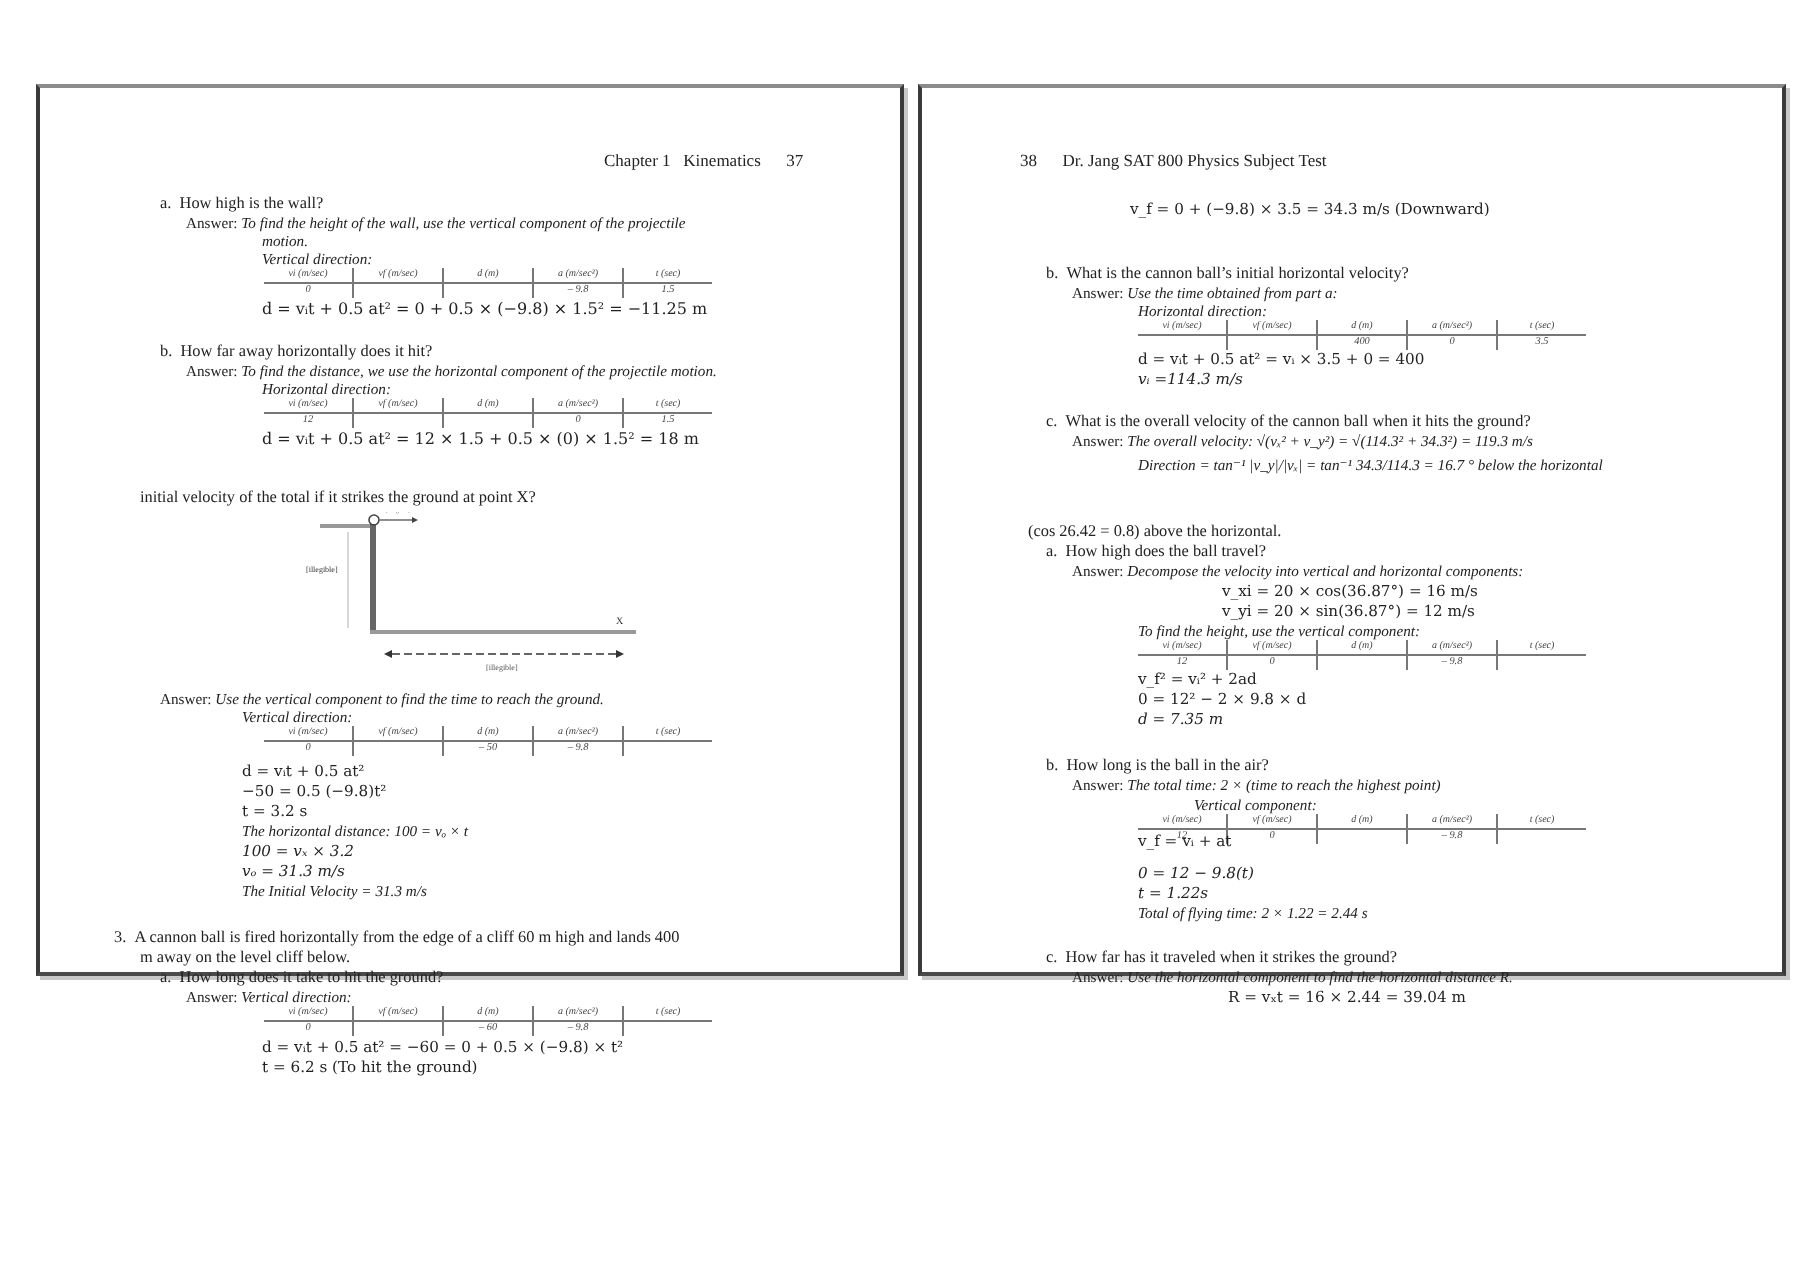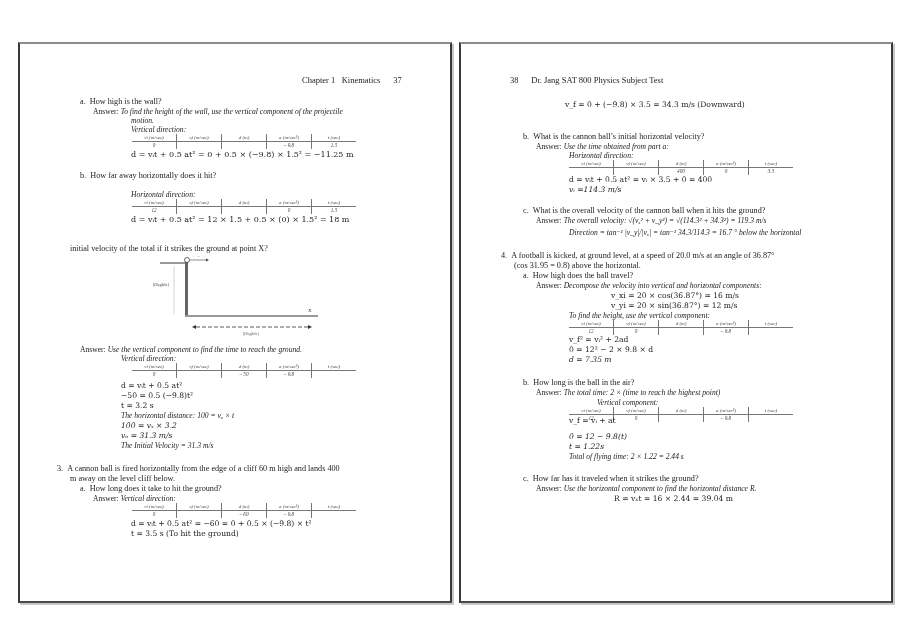--- a/index.html
+++ b/index.html
@@ -1,18 +1,18 @@
 <!DOCTYPE html>
 <html><head>
 <meta charset="utf-8">
 <style>
   html, body { margin:0; padding:0; }
   body { width:910px; height:644px; background:#ffffff; position:relative; overflow:hidden;
          font-family:"Liberation Serif","DejaVu Serif",serif; color:#222; }
-  .page { position:absolute; top:42px; height:561px; background:#fff;
+  .page { position:absolute; top:42px; height:446px; background:#fff;
           border-top:2px solid #8c8c8c; border-left:2px solid #3a3a3a;
           border-right:2px solid #3a3a3a; border-bottom:2px solid #4a4a4a;
           box-shadow:2px 2px 0 #c8c8c8; box-sizing:border-box; }
   #left-page { left:18px; width:434px; }
   #right-page { left:459px; width:434px; }
   .abs { position:absolute; white-space:nowrap; }
   .hdr { font-size:8.5px; }
   .q { font-size:8.2px; }
   .ans { font-size:7.6px; }
   .it { font-style:italic; }
@@ -51,20 +51,21 @@
           <td></td>
           <td></td>
           <td>– 9.8</td>
           <td>1.5</td>
         </tr>
   </tbody>
     </table>
   <div class="abs math" style="left:111px;top:106px;font-size:8px;">d = vᵢt + 0.5 at² = 0 + 0.5 × (−9.8) × 1.5² = −11.25 m</div>
 
   <div class="abs q" style="left:60px;top:127px;"><span>b.</span>&nbsp;&nbsp;<span>How far away horizontally does it hit?</span></div>
+  <div class="abs ans" style="left:73px;top:137px;"><span>Answer:</span> <span class="it">To find the distance, we use the horizontal component of the projectile motion.</span></div>
   <div class="abs ans it" style="left:111px;top:146px;">Horizontal direction:</div>
   <table class="kt" style="left:112px;top:155px;">
     <tbody>
         <tr class="h">
           <th>vi (m/sec)</th>
           <th>vf (m/sec)</th>
           <th>d (m)</th>
           <th>a (m/sec²)</th>
           <th>t (sec)</th>
         </tr>
@@ -142,21 +143,21 @@
     <tr>
           <td>0</td>
           <td></td>
           <td>– 60</td>
           <td>– 9.8</td>
           <td></td>
         </tr>
   </tbody>
     </table>
   <div class="abs math" style="left:111px;top:475px;">d = vᵢt + 0.5 at² = −60 = 0 + 0.5 × (−9.8) × t²</div>
-  <div class="abs math" style="left:111px;top:485px;">t = 3.5 s (To hit the ground)</div>
+  <div class="abs math" style="left:111px;top:485px;">t = 6.2 s (To hit the ground)</div>
 </div>
 
 <div class="page" id="right-page">
   <div class="abs hdr" style="left:49px;top:31px;">
     <span>38</span>&nbsp;&nbsp;&nbsp;&nbsp;&nbsp;&nbsp;<span>Dr. Jang SAT 800 Physics Subject Test</span>
   </div>
 
   <div class="abs math" style="left:104px;top:56px;">v_f = 0 + (−9.8) × 3.5 = 34.3 m/s (Downward)</div>
 
   <div class="abs q" style="left:62px;top:88px;"><span>b.</span>&nbsp;&nbsp;<span>What is the cannon ball’s initial horizontal velocity?</span></div>
@@ -180,22 +181,21 @@
         </tr>
   </tbody>
     </table>
   <div class="abs math" style="left:108px;top:131px;">d = vᵢt + 0.5 at² = vᵢ × 3.5 + 0 = 400</div>
   <div class="abs math it" style="left:108px;top:141px;">vᵢ =114.3 m/s</div>
 
   <div class="abs q" style="left:62px;top:162px;"><span>c.</span>&nbsp;&nbsp;<span>What is the overall velocity of the cannon ball when it hits the ground?</span></div>
   <div class="abs ans" style="left:75px;top:172px;"><span>Answer:</span> <span class="it">The overall velocity: √(vₓ² + v_y²) = √(114.3² + 34.3²) = 119.3 m/s</span></div>
   <div class="abs ans it" style="left:108px;top:184px;">Direction = tan⁻¹ |v_y|/|vₓ| = tan⁻¹ 34.3/114.3 = 16.7 ° below the horizontal</div>
 
-  <div class="abs q" style="left:40px;top:207px;"><span>4.</span>&nbsp;&nbsp;<span>A football is kicked, at ground level, at a speed of 20.0 m/s at an angle of 36.87°</span></div>
-  <div class="abs q" style="left:53px;top:217px;">(cos 31.95 = 0.8) above the horizontal.</div>
+  <div class="abs q" style="left:53px;top:217px;">(cos 26.42 = 0.8) above the horizontal.</div>
   <div class="abs q" style="left:62px;top:227px;"><span>a.</span>&nbsp;&nbsp;<span>How high does the ball travel?</span></div>
   <div class="abs ans" style="left:75px;top:237px;"><span>Answer:</span> <span class="it">Decompose the velocity into vertical and horizontal components:</span></div>
   <div class="abs math" style="left:150px;top:247px;">v_xi = 20 × cos(36.87°) = 16 m/s</div>
   <div class="abs math" style="left:150px;top:257px;">v_yi = 20 × sin(36.87°) = 12 m/s</div>
   <div class="abs ans it" style="left:108px;top:267px;">To find the height, use the vertical component:</div>
   <table class="kt" style="left:108px;top:276px;">
     <tbody>
         <tr class="h">
           <th>vi (m/sec)</th>
           <th>vf (m/sec)</th>

